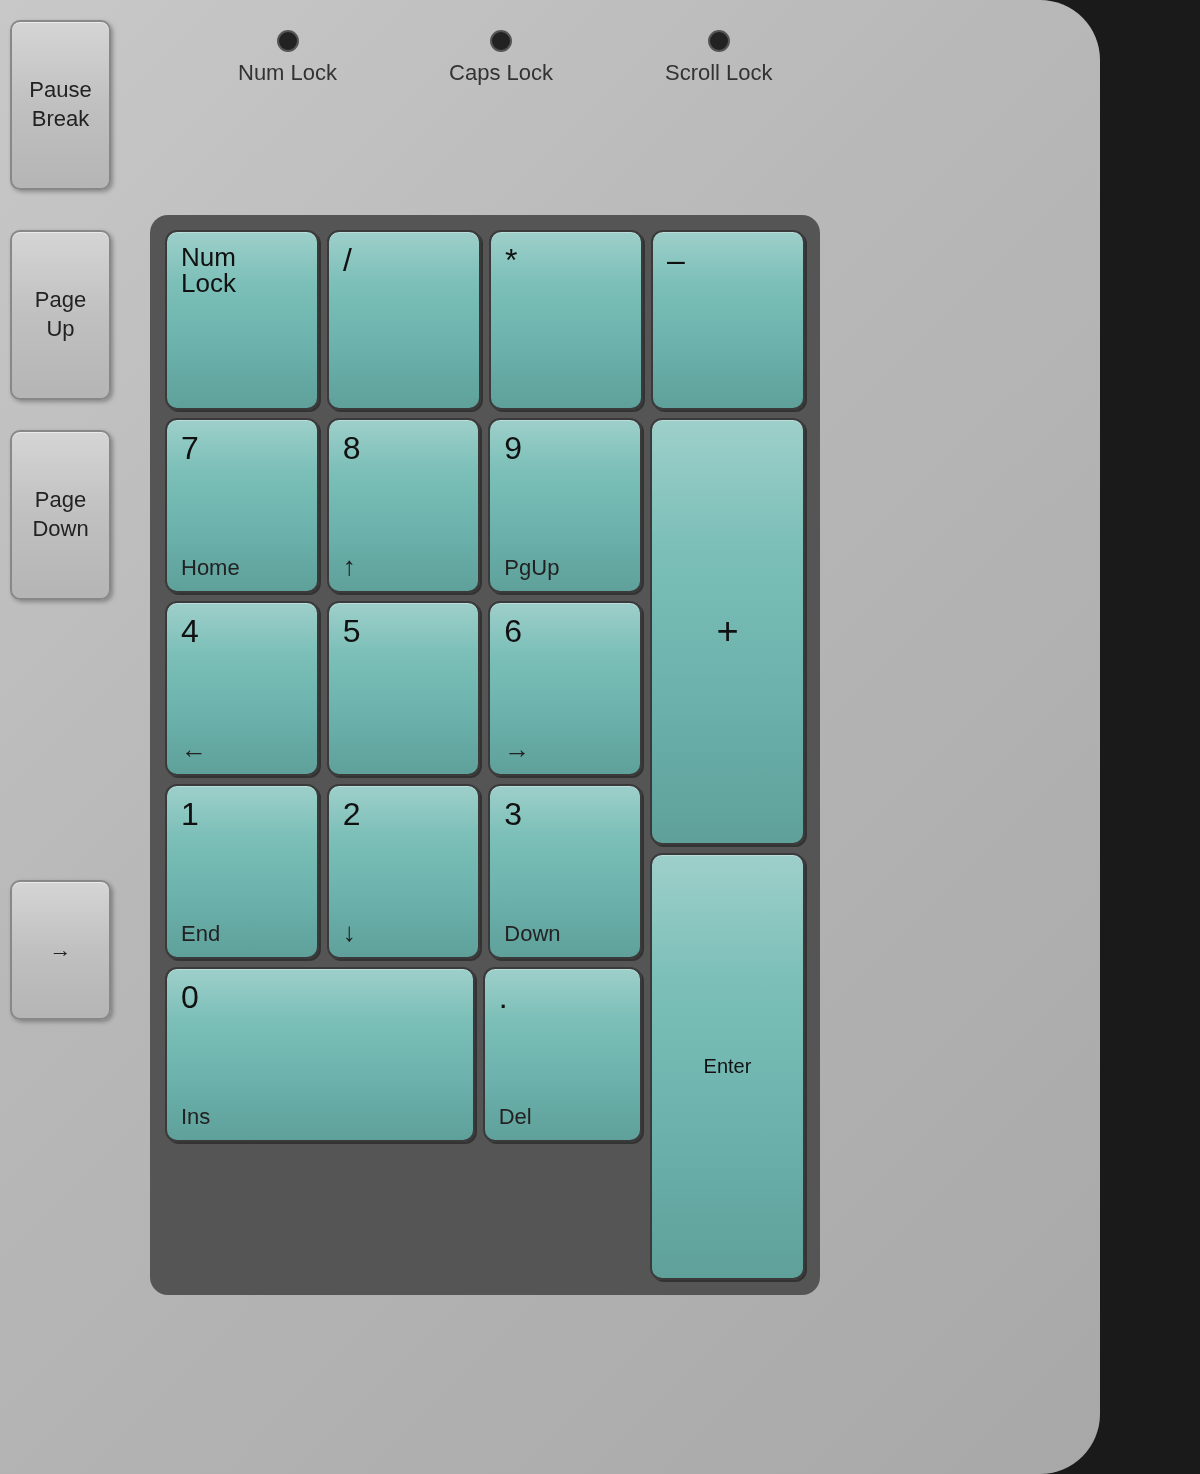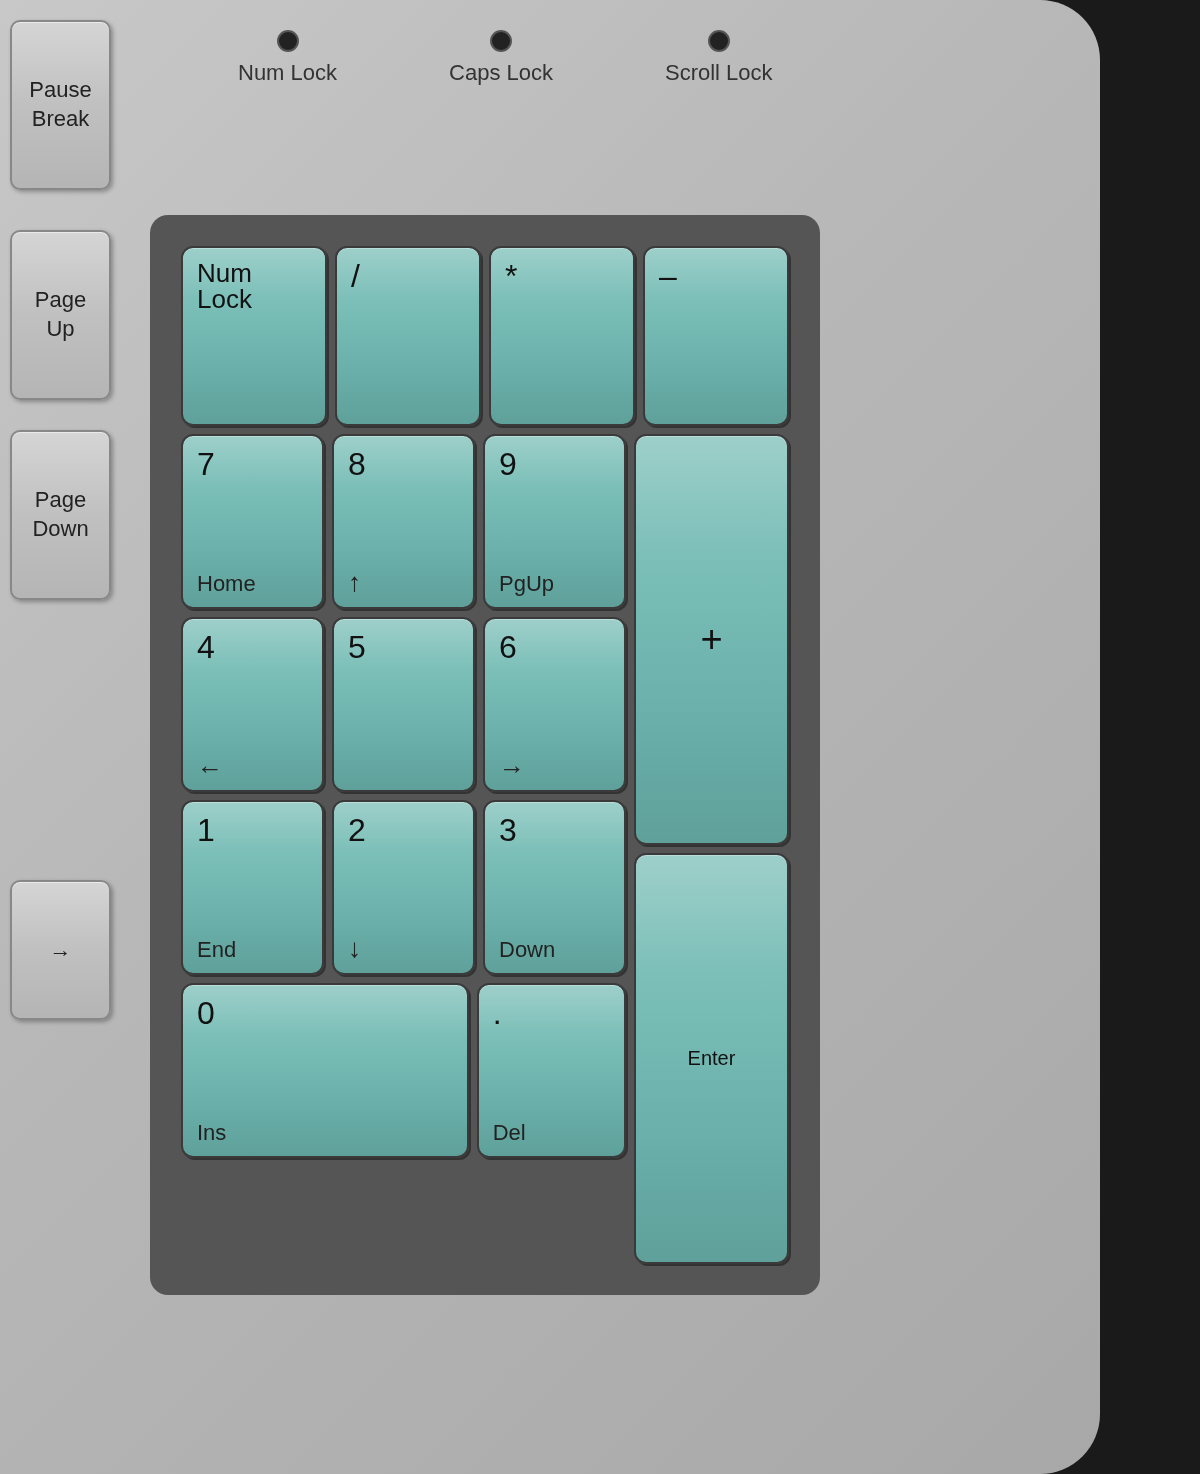--- a/index.html
+++ b/index.html
@@ -97,21 +97,21 @@
 
     
     .numpad-container {
       position: absolute;
       top: 215px;
       left: 150px;
       width: 670px;
       height: 1080px;
       background: #555;
       border-radius: 18px;
-      padding: 31px;
+      padding: 15px;
     }
 
     .numpad-inner {
       width: 100%;
       height: 100%;
       display: flex;
       flex-direction: column;
       gap: 8px;
     }
 

